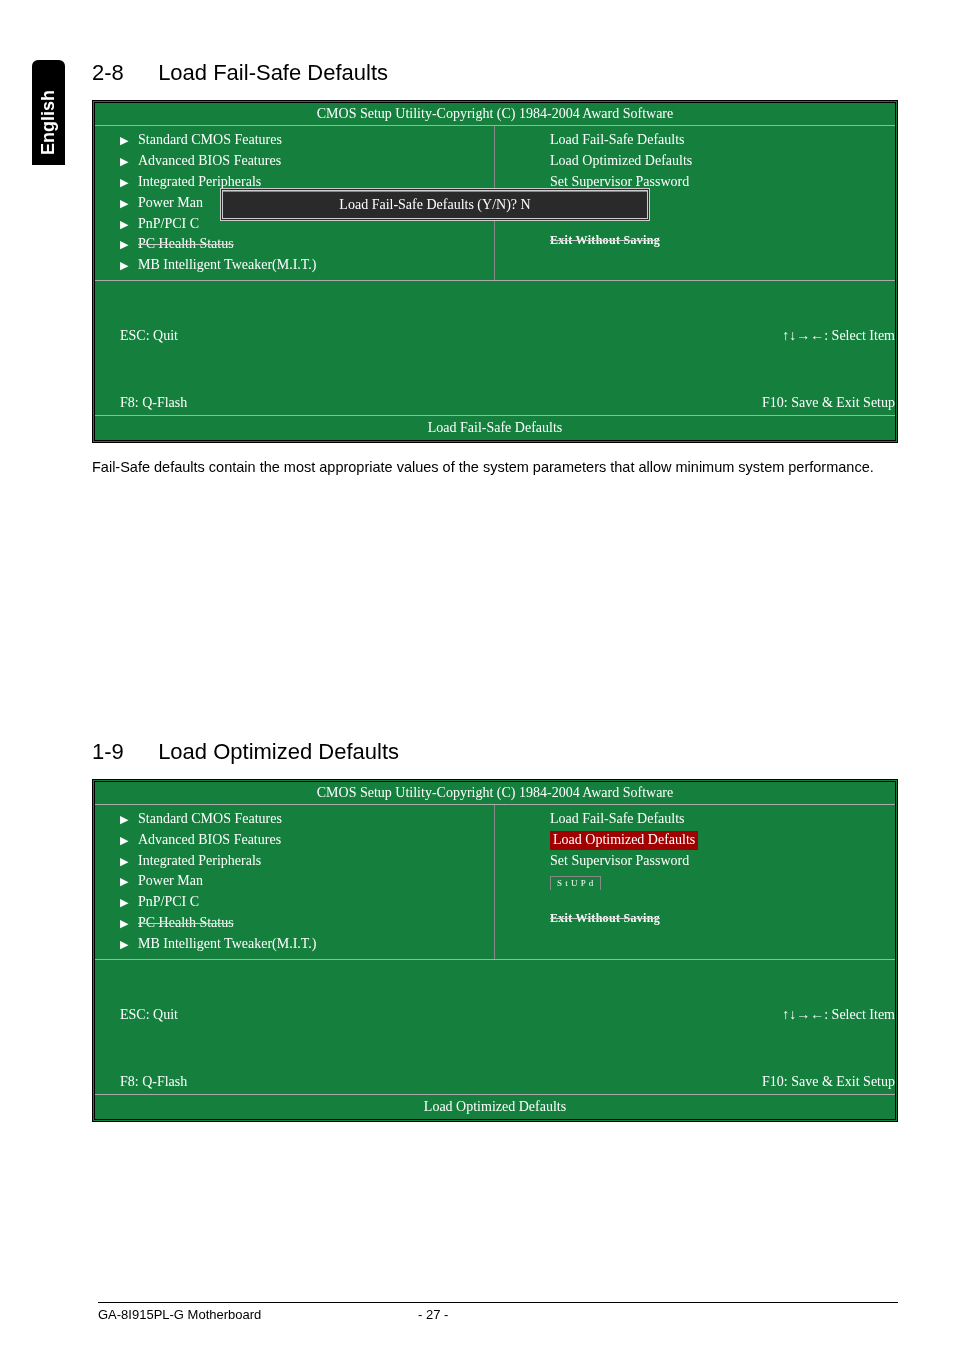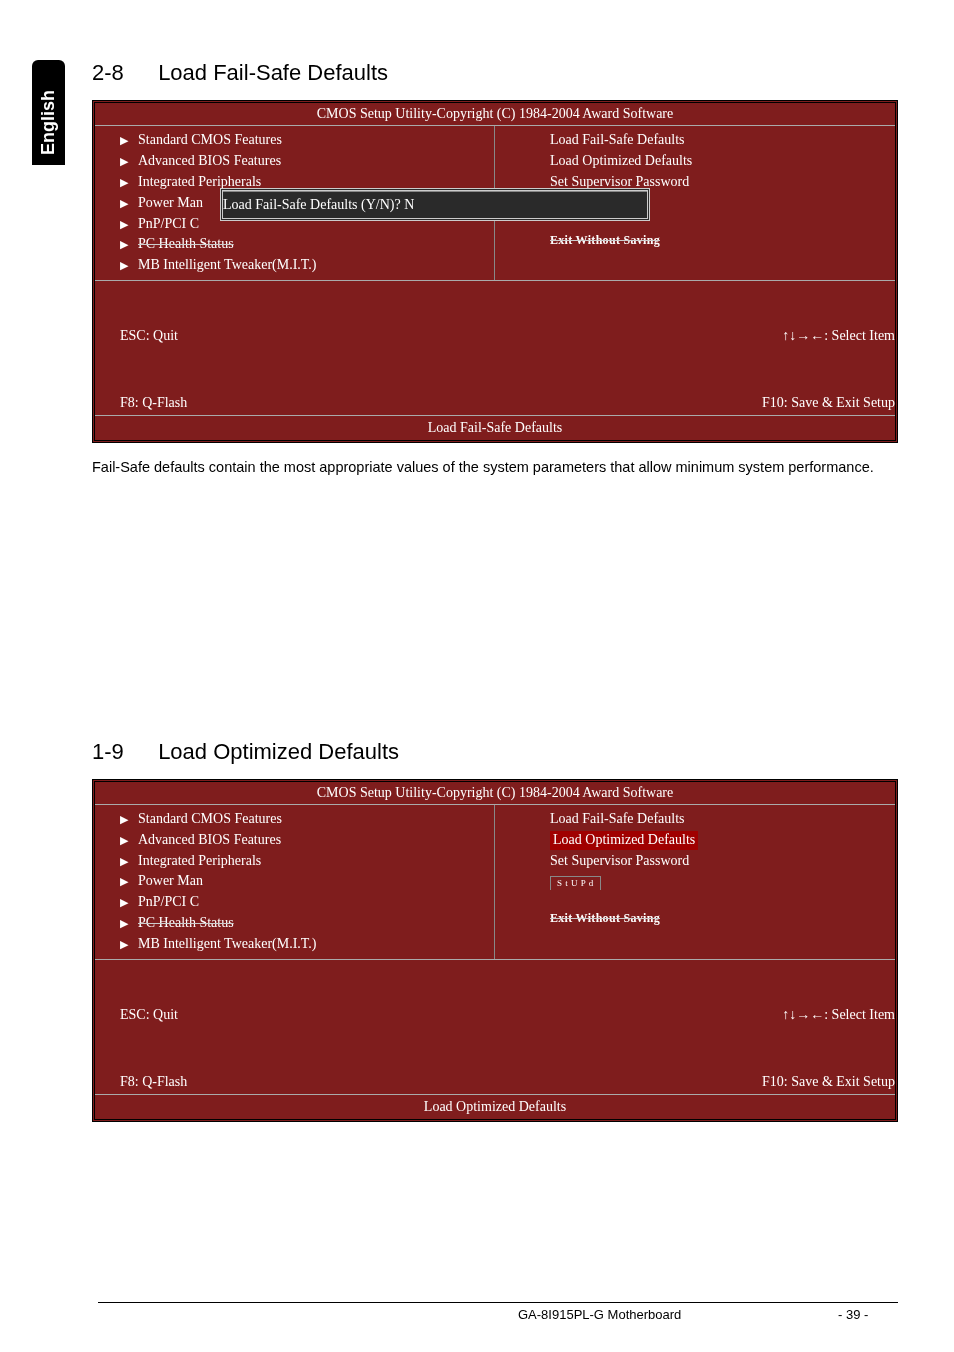--- a/index.html
+++ b/index.html
@@ -31,21 +31,21 @@
       font-size: 22px;
       font-weight: normal;
       margin-bottom: 14px;
     }
     h2.section-heading .num {
       display: inline-block;
       width: 60px;
     }
     .bios-box {
       border: 3px double #000;
-      background: #7f1d1d;
+      background: #15803d;
       color: #fff;
       font-family: "Times New Roman", Times, serif;
       font-size: 14px;
       width: 100%;
       position: relative;
     }
     .bios-title {
       text-align: center;
       padding: 3px 0;
       font-size: 14px;
@@ -89,20 +89,21 @@
       width: 430px;
       background: #2a2a2a;
       border: 3px double #ccc;
       z-index: 10;
     }
     .dialog-top-line {
       border-bottom: 1px solid #888;
       height: 1px;
     }
     .dialog-content {
+      text-align: center;
       padding: 5px 0;
       font-size: 14px;
     }
     .bios-footer1 {
       display: flex;
       border-bottom: none;
     }
     .bios-footer1 > div {
       width: 50%;
       padding: 2px 0 2px 25px;
@@ -127,21 +128,20 @@
     .spacer-1 { height: 240px; }
     .page-footer {
       position: absolute;
       bottom: 30px;
       left: 98px;
       right: 56px;
       border-top: 1px solid #000;
       padding-top: 4px;
       font-size: 13px;
       display: flex;
-      justify-content: flex-end;
     }
     .page-footer .left { flex: 0 0 320px; }
     .page-footer .center { flex: 0 0 60px; }
     .cutoff-wrap {
       padding-left: 55px;
       line-height: 1.35;
     }
     .cutoff {
       display: inline-block;
       border: 1px solid #888;
@@ -292,14 +292,14 @@
       <div class="right">F10: Save &amp; Exit Setup</div>
     </div>
     <div class="bios-helpbar">Load Optimized Defaults</div>
   </div>
 
 
 </div>
 
 <div class="page-footer">
   <div class="left">GA-8I915PL-G Motherboard</div>
-  <div class="center">- 39 -</div>
+  <div class="center">- 27 -</div>
 </div>
 
 </body></html>

